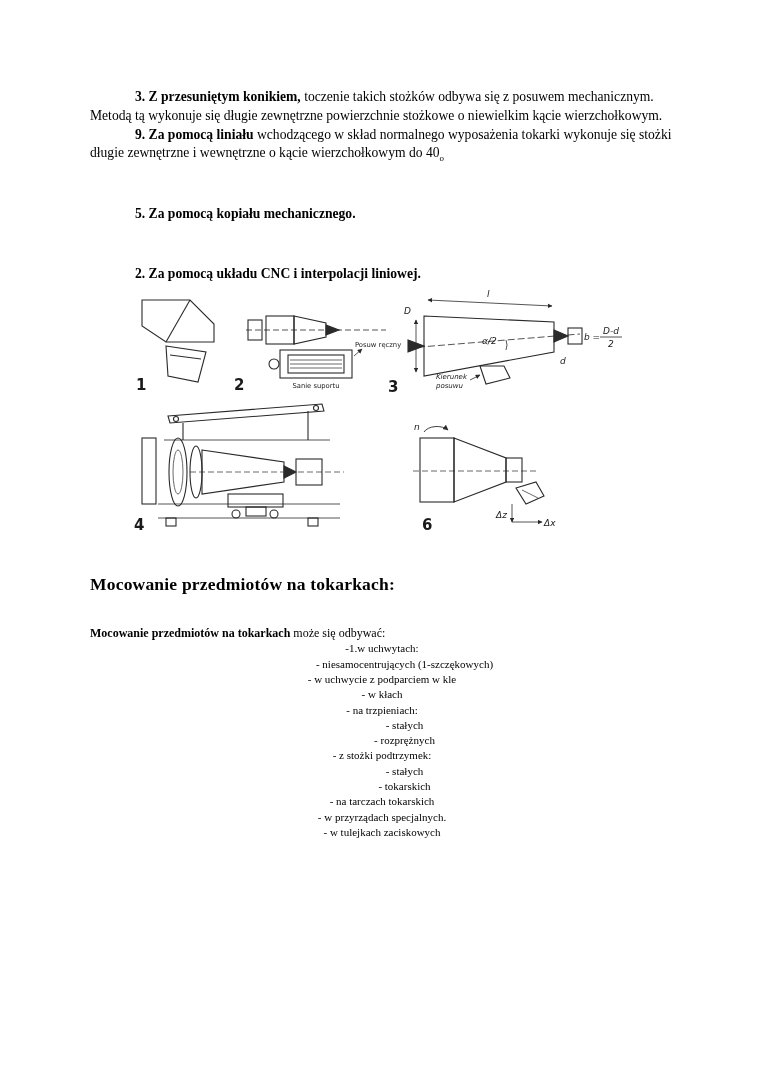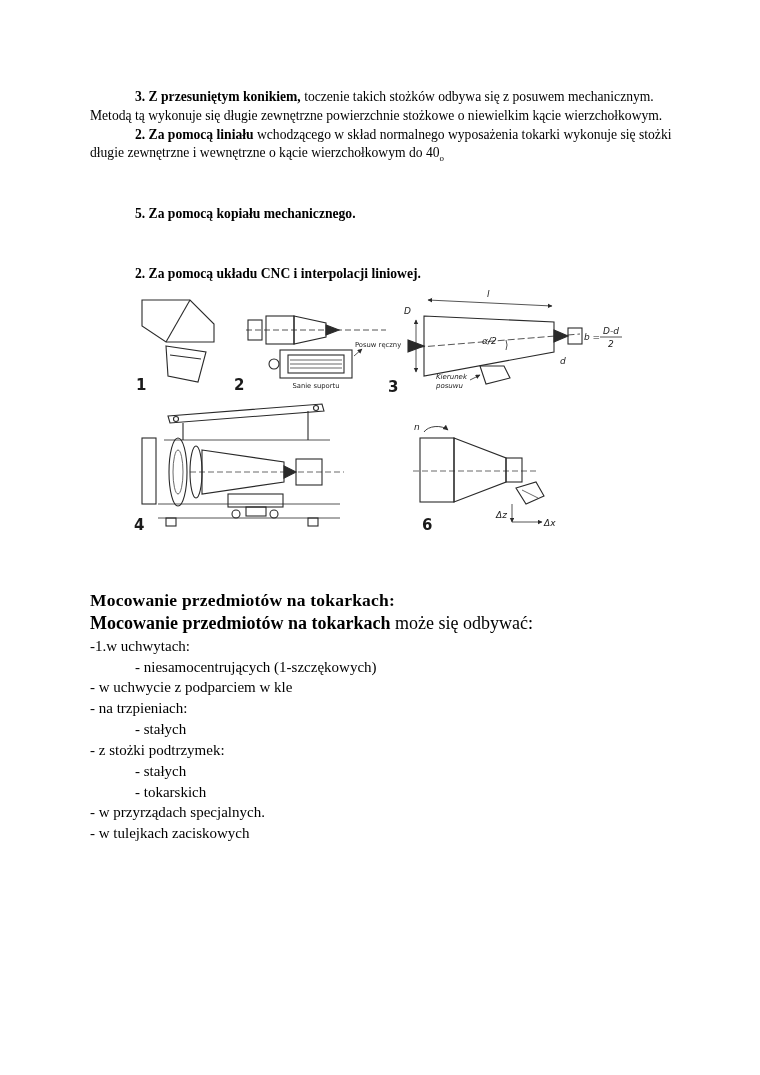--- a/index.html
+++ b/index.html
@@ -9,40 +9,40 @@
     font-family:"Liberation Serif", serif;
     color:#000;
   }
   .page { position:relative; width:760px; height:1075px; background:#ffffff; overflow:hidden; }
   .content { padding:88px 86px 0 90px; }
   p.body-text { font-size:13.6px; line-height:1.38; text-indent:45px; }
   p.body-text b { font-weight:bold; }
   .bold-line { font-size:13.6px; line-height:1.38; font-weight:bold; padding-left:45px;margin-top:41px; }
   sub.deg { font-size:9px; }
   .figures-wrap { margin:6px 0 0 18px; }
-  .section-heading { font-size:17.5px; font-weight:bold; margin-top:46px; letter-spacing:0.2px; }
-  .intro { font-size:18px; line-height:1.38; }
+  .section-heading { font-size:17.5px; font-weight:bold; margin-top:30px; letter-spacing:0.2px; }
+  .intro { font-size:12px; margin-top:30px; line-height:1.38; }
   .intro b { font-weight:bold; }
-  .list-line { font-size:15px; line-height:1.39; }
+  .list-line { font-size:11px; line-height:1.39;text-align:center; }
   .list-line.lvl1 { padding-left:45px; }
   svg text { font-family:"DejaVu Sans", sans-serif; }
   .fig-num { font-weight:bold; font-size:15px; }
   .fig-label { font-size:6.8px; }
   .fig-label-it { font-size:7px; font-style:italic; }
   .fig-dim { font-size:9px; font-style:italic; }
 </style>
 </head>
 <body>
 
 <div class="page">
   <div class="content">
 
     <p class="body-text"><b>3. Z przesuniętym konikiem,</b><span> toczenie takich stożków odbywa się z posuwem mechanicznym. Metodą tą wykonuje się długie zewnętrzne powierzchnie stożkowe o niewielkim kącie wierzchołkowym.</span></p>
 
-    <p class="body-text"><b>2. Za pomocą liniału</b><span> wchodzącego w skład normalnego wyposażenia tokarki wykonuje się stożki długie zewnętrzne i wewnętrzne o kącie wierzchołkowym do 40</span><sub class="deg">o</sub></p>
+    <p class="body-text"><b>9. Za pomocą liniału</b><span> wchodzącego w skład normalnego wyposażenia tokarki wykonuje się stożki długie zewnętrzne i wewnętrzne o kącie wierzchołkowym do 40</span><sub class="deg">o</sub></p>
 
     <div class="bold-line">5. Za pomocą kopiału mechanicznego.</div>
     <div class="bold-line">2. Za pomocą układu CNC i interpolacji liniowej.</div>
 
     <div class="figures-wrap">
       <svg width="520" height="250" viewBox="0 0 520 250">
         <defs>
           <marker id="ah" markerWidth="8" markerHeight="8" refX="5.5" refY="3" orient="auto">
             <path d="M0,0 L6,3 L0,6 Z" fill="#2a2a2a"></path>
           </marker>
@@ -145,23 +145,26 @@
     </div>
 
     <h1 class="section-heading">Mocowanie przedmiotów na tokarkach:</h1>
 
     <p class="intro"><b>Mocowanie przedmiotów na tokarkach</b><span> może się odbywać:</span></p>
 
     <div>
       <div class="list-line">-1.w uchwytach:</div>
       <div class="list-line lvl1">- niesamocentrujących (1-szczękowych)</div>
       <div class="list-line">- w uchwycie z podparciem w kle</div>
+      <div class="list-line">- w kłach</div>
       <div class="list-line">- na trzpieniach:</div>
       <div class="list-line lvl1">- stałych</div>
+      <div class="list-line lvl1">- rozprężnych</div>
       <div class="list-line">- z stożki podtrzymek:</div>
       <div class="list-line lvl1">- stałych</div>
       <div class="list-line lvl1">- tokarskich</div>
+      <div class="list-line">- na tarczach tokarskich</div>
       <div class="list-line">- w przyrządach specjalnych.</div>
       <div class="list-line">- w tulejkach zaciskowych</div>
     </div>
 
   </div>
 </div>
 
 </body></html>

